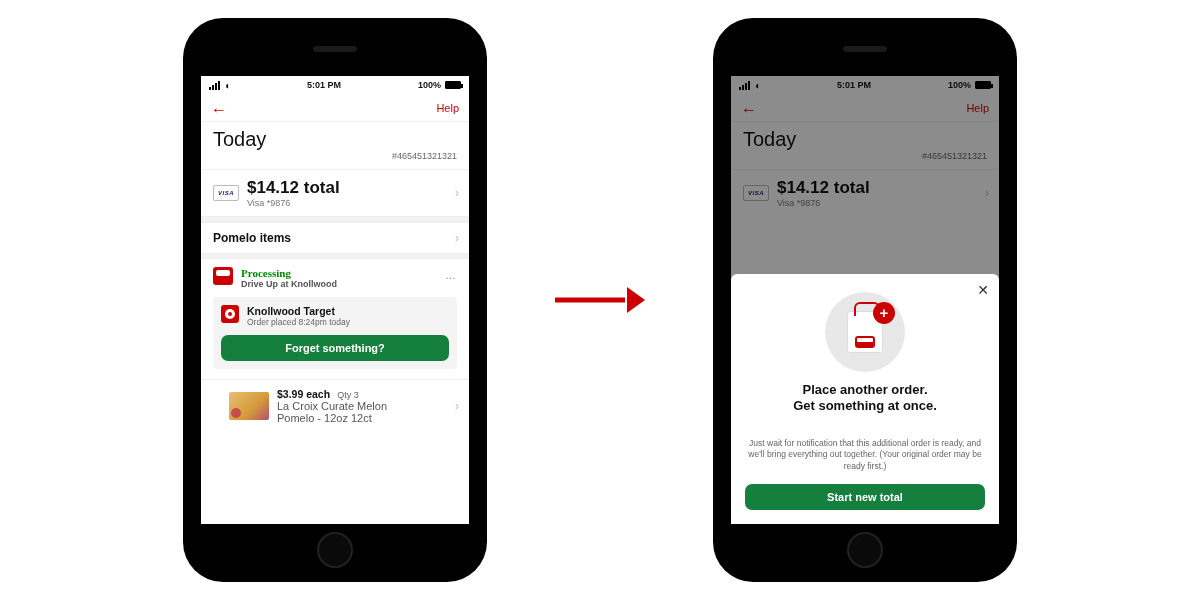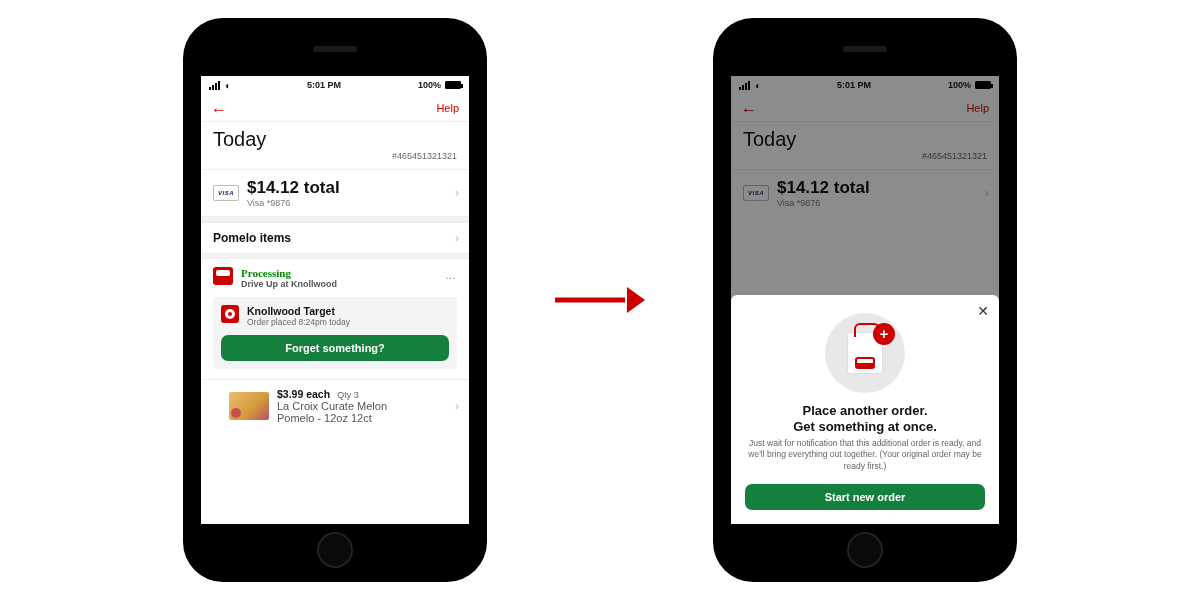--- a/index.html
+++ b/index.html
@@ -201,21 +201,21 @@
     position:absolute; width:20px; height:12px; background:#cc0000; border-radius:3px;
     bottom:24px;
   }
   .promo .car::after{content:"";position:absolute;left:2px;right:2px;top:2px;height:4px;background:#fff;border-radius:1px;}
   .promo .plus {
     position:absolute; top:10px; right:10px;
     width:22px; height:22px; background:#cc0000; border-radius:50%;
     color:#fff; font-weight:800; font-size:15px; line-height:22px;
   }
   .sheet h2 { font-size:13px; font-weight:800; line-height:1.25; }
-  .sheet p { font-size:8.5px; color:#666; margin-top:2px; line-height:1.35; }
+  .sheet p { font-size:8.5px; color:#666; margin-top:23px; line-height:1.35; }
   .sheet .red-btn { margin-top:12px; }
 
   
   .screen .under { filter: none; }
 </style>
 </head>
 <body>
 
 <div class="stage">
 
@@ -364,20 +364,20 @@
         <div class="promo">
           <div class="bag"></div>
           <div class="car"></div>
           <div class="plus">+</div>
         </div>
         <h2>
           <span>Place another order.</span><br>
           <span>Get something at once.</span>
         </h2>
         <p>Just wait for notification that this additional order is ready, and we'll bring everything out together. (Your original order may be ready first.)</p>
-        <button class="red-btn">Start new order</button>
+        <button class="red-btn">Start new total</button>
       </div>
 
     </div>
     <div class="home"></div>
   </div>
 
 </div>
 
 </body></html>

